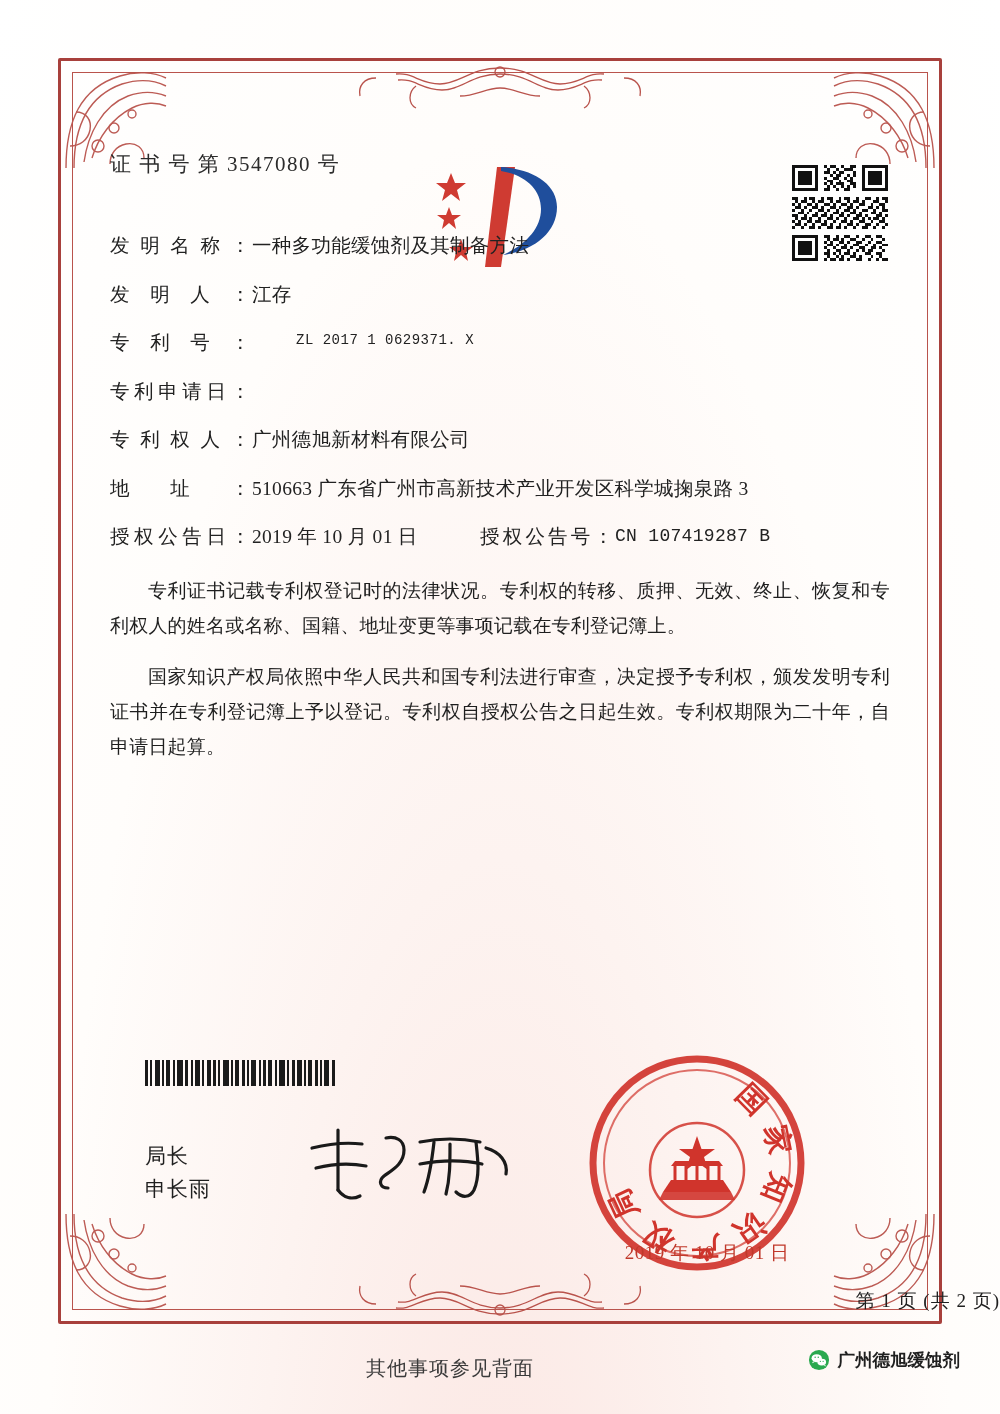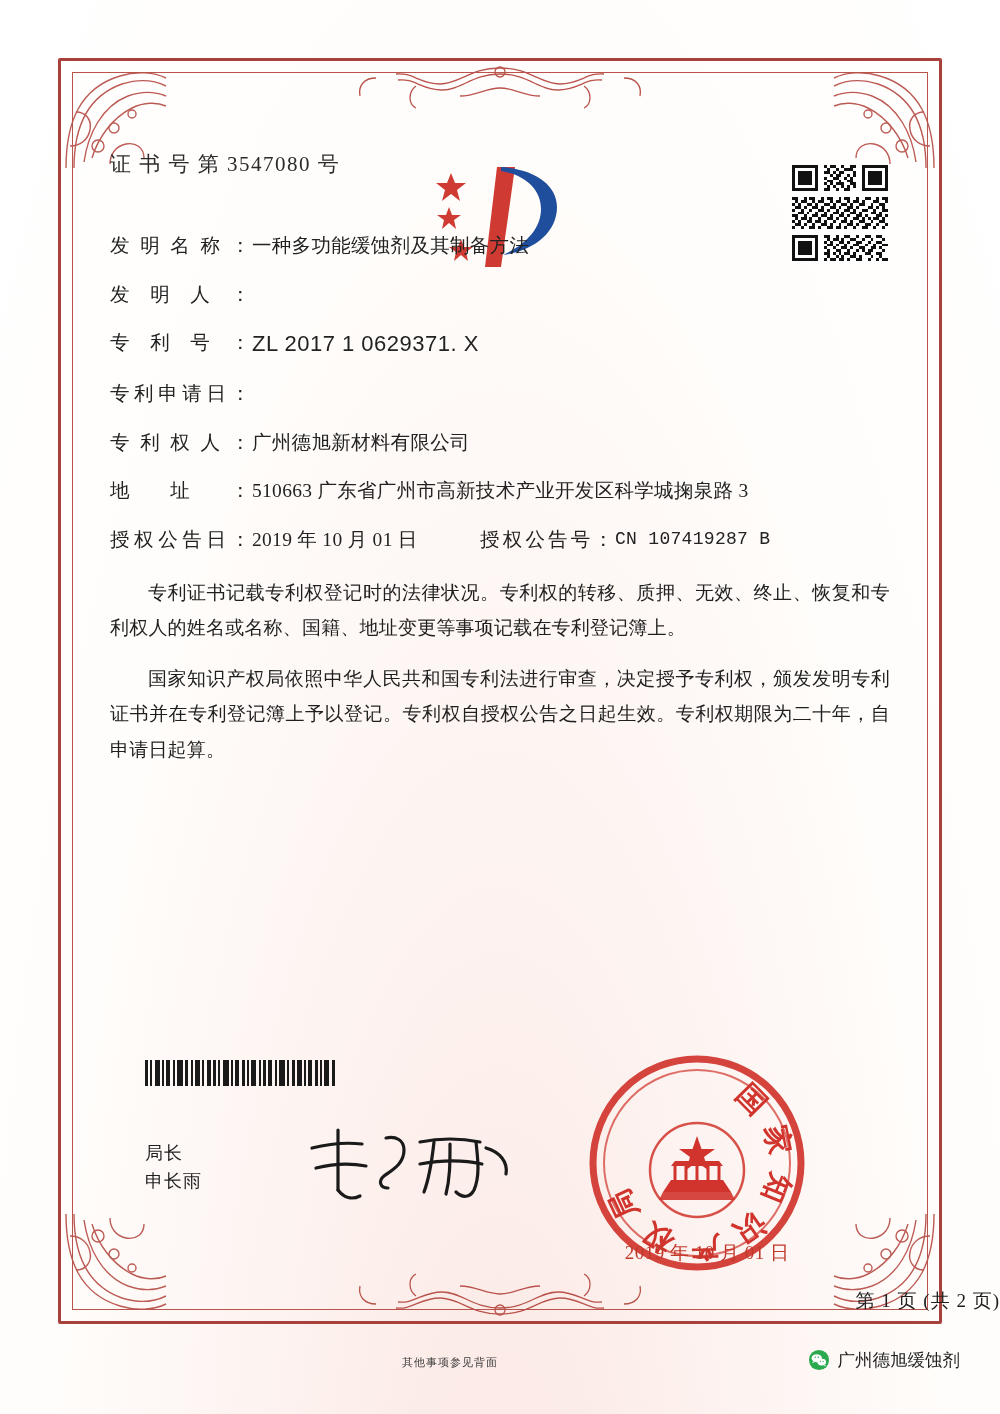--- a/index.html
+++ b/index.html
@@ -134,23 +134,24 @@
     letter-spacing: 0;
     white-space: nowrap;
   }
   .field-label span { display: inline-block; }
   .field-sep { margin: 0 2px 0 0; }
   .field-value {
     flex: 1;
     letter-spacing: .3px;
   }
   .field-value.mono {
-    font-family: Liberation Sans, sans-serif;
-    font-size: 22px;
+    font-family: Liberation Mono, monospace;
+    font-size: 14px;
     letter-spacing: .5px;
+    margin-left: 44px;
   }
   .field-value .line2 { display: block; margin-top: 9px; }
 
   .two-col {
     display: flex;
     margin-bottom: 26px;
     font-size: 19.5px;
   }
   .two-col .left {
     display: flex;
@@ -201,21 +202,21 @@
     display: block;
     background: #1a1a1a;
     height: 100%;
   }
 
   
   .sig-block {
     position: absolute;
     left: 145px;
     top: 1140px;
-    font-size: 18px;
+    font-size: 21px;
     line-height: 1.55;
     color: #1f1f1f;
     letter-spacing: 1px;
   }
   .signature {
     position: absolute;
     left: 300px;
     top: 1118px;
     width: 230px;
     height: 90px;
@@ -253,33 +254,34 @@
     color: #1f1f1f;
     letter-spacing: 1px;
   }
 
   .footnote {
     position: absolute;
     left: 0;
     top: 1355px;
     width: 900px;
     text-align: center;
-    font-size: 11px;
+    font-size: 20px;
     color: #3a3a3a;
     letter-spacing: 1px;
   }
   .wechat {
     position: absolute;
     right: 40px;
     top: 1348px;
     display: flex;
     align-items: center;
     gap: 8px;
     font-size: 17.5px;
     color: #1f1f1f;
+    font-weight: bold;
   }
   .wechat .wicon {
     width: 22px; height: 22px;
     display: inline-block;
   }
   .wechat .wicon svg { width: 100%; height: 100%; display: block; }
 </style>
 </head>
 <body>
 
@@ -637,20 +639,21 @@
         <div class="field-value">一种多功能缓蚀剂及其制备方法</div>
       </div>
 
       <div class="field-row">
         <div class="field-label">
           <span>发</span>
             <span>明</span>
             <span>人</span>
             <span class="field-sep">：</span>
         </div>
+        <div class="field-value">江存</div>
       </div>
 
       <div class="field-row">
         <div class="field-label">
           <span>专</span>
             <span>利</span>
             <span>号</span>
             <span class="field-sep">：</span>
         </div>
         <div class="field-value mono">ZL 2017 1 0629371. X</div>

